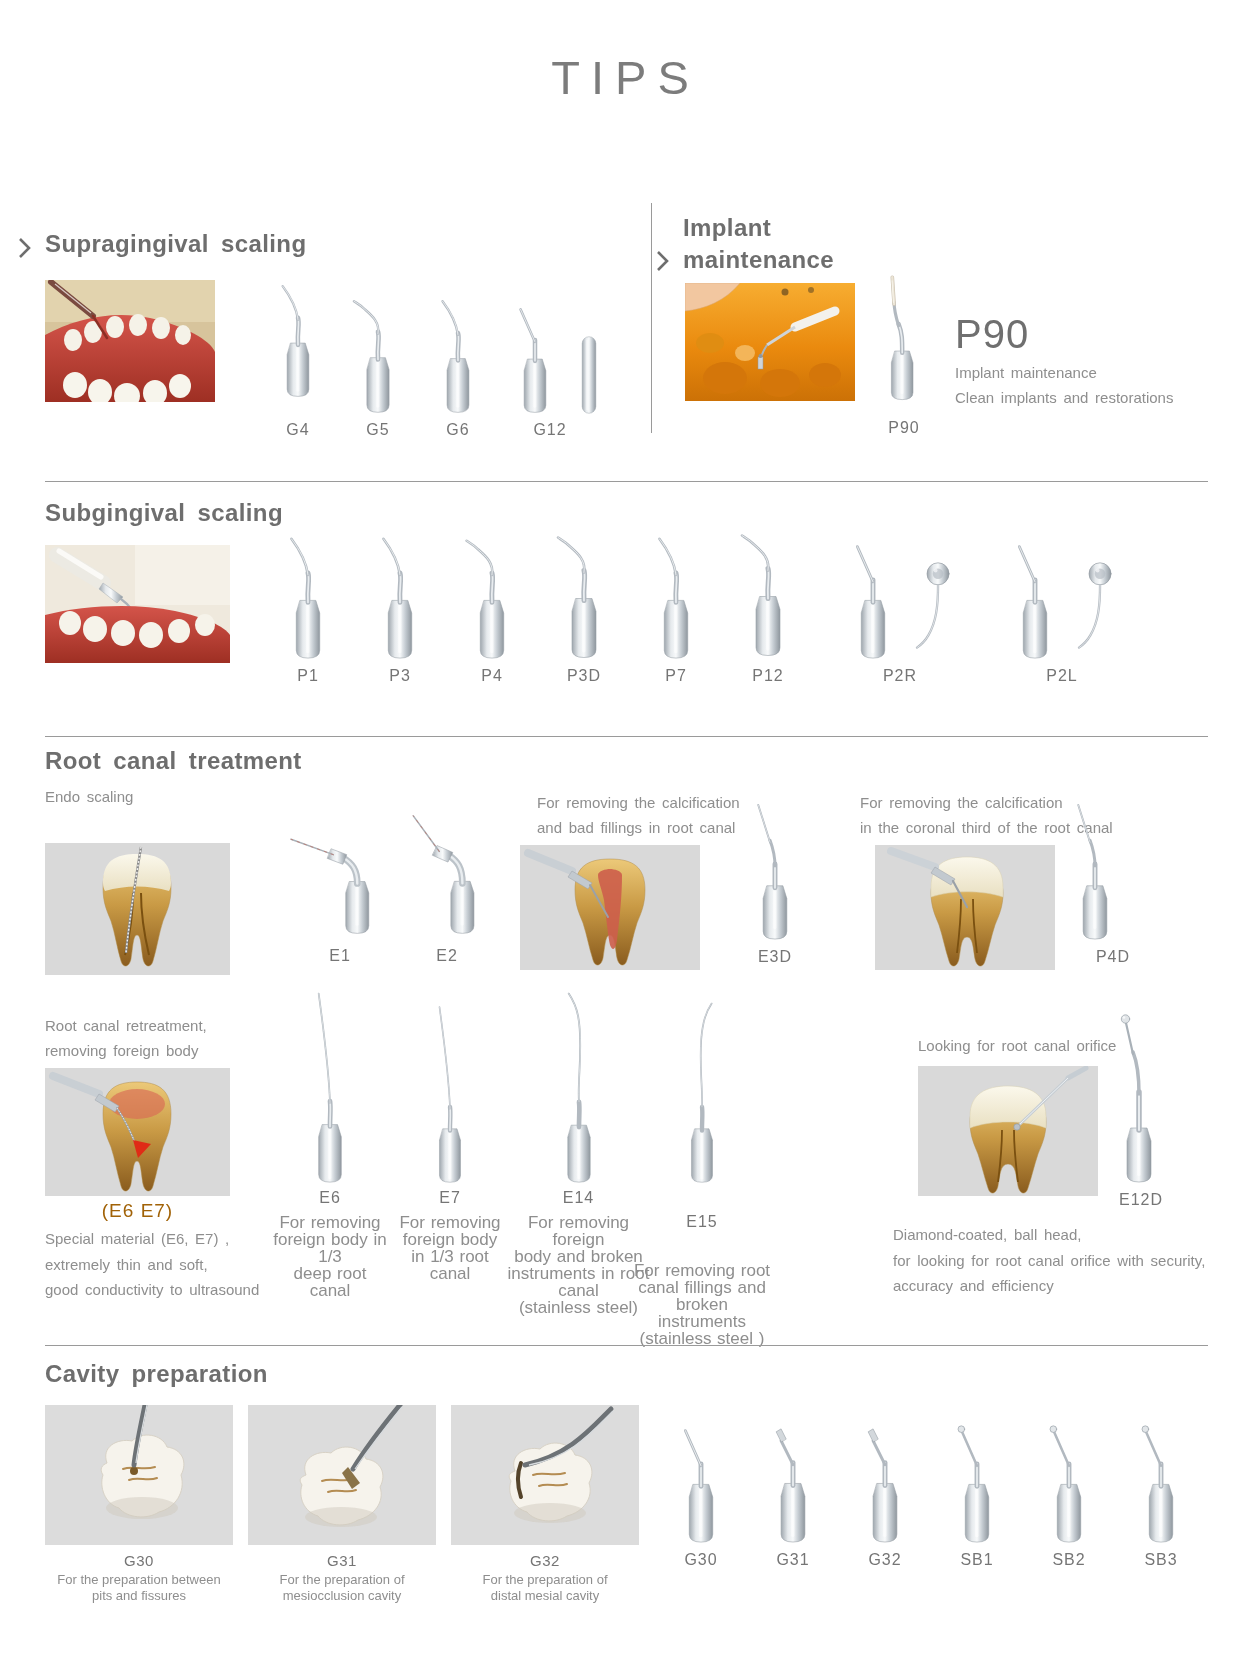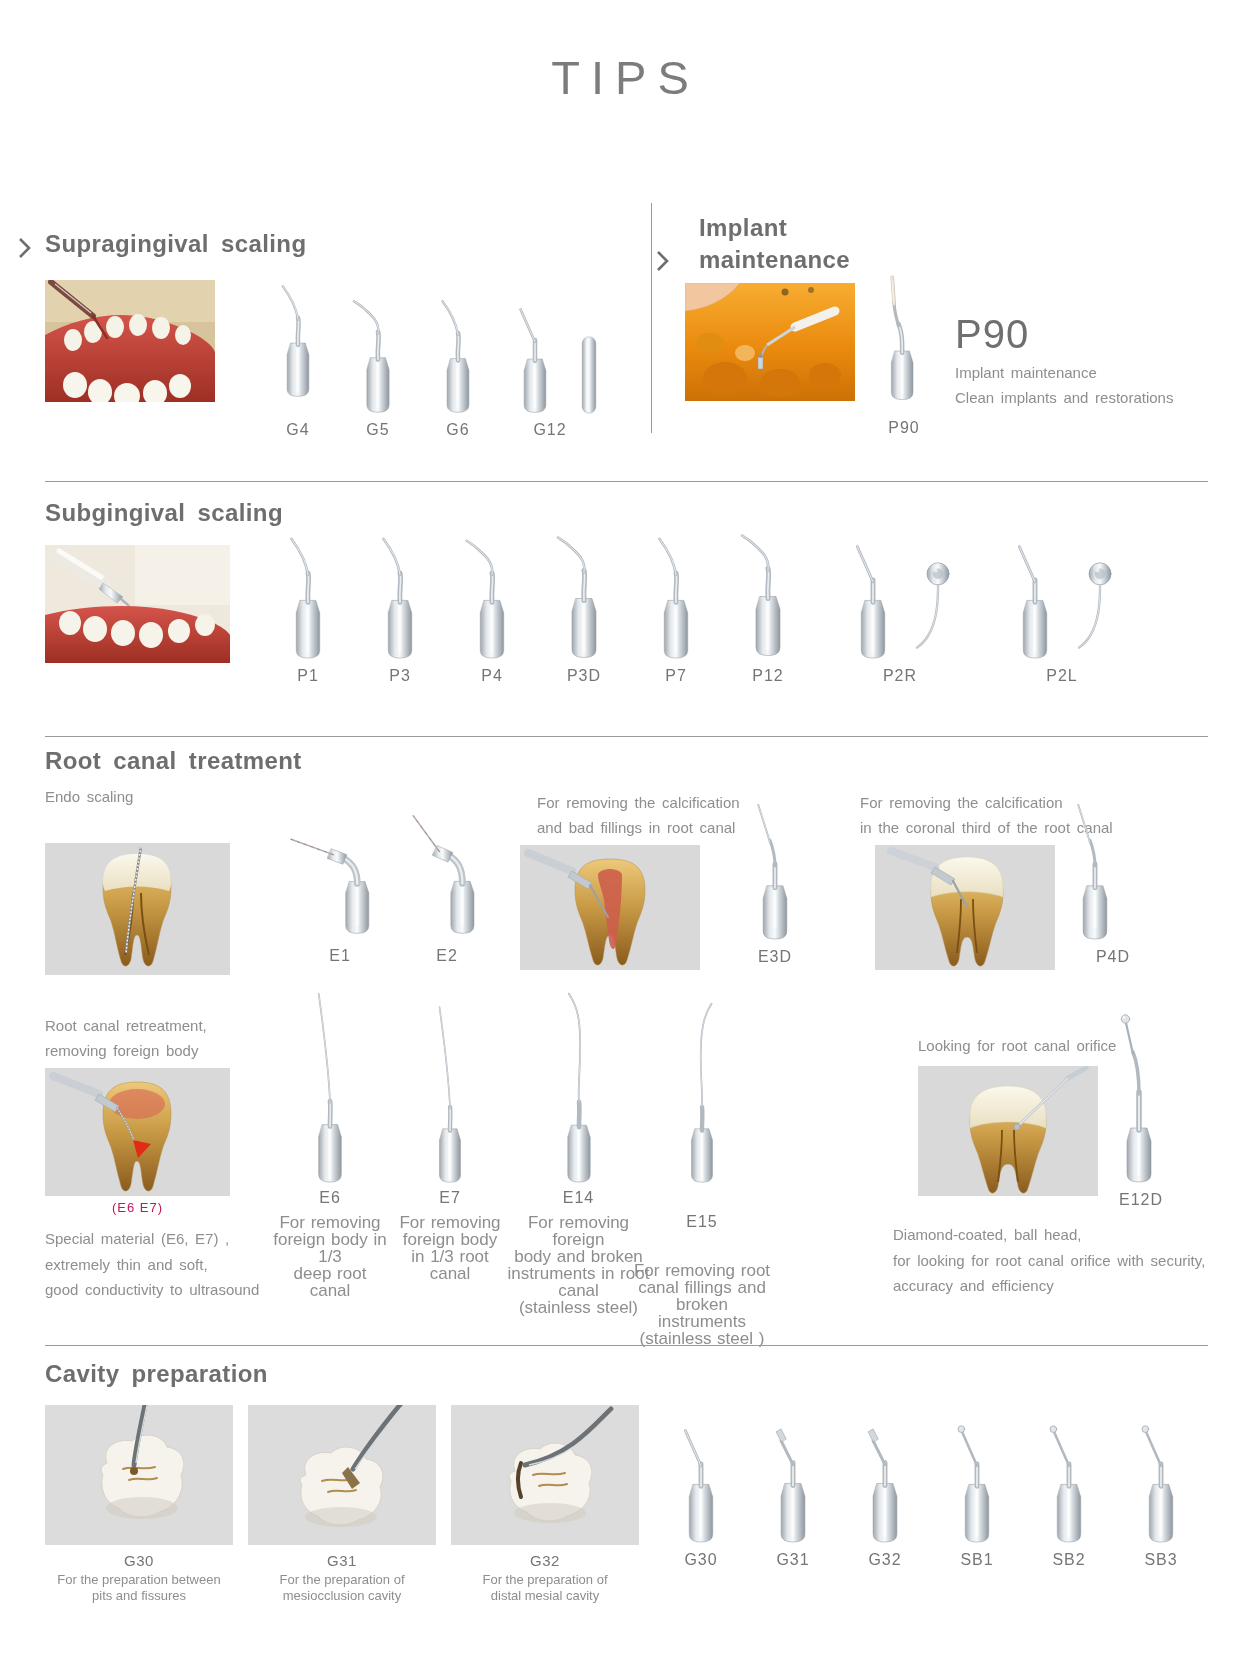--- a/index.html
+++ b/index.html
@@ -19,21 +19,21 @@
   .tip-label{font-size:16px;color:#757575;letter-spacing:1px;margin-top:5px;white-space:nowrap;}
   .tip-desc{font-size:17px;color:#8e8e8e;line-height:17px;margin-top:7px;text-align:center;
             white-space:pre-line;word-spacing:1px;}
   .tips-row{position:absolute;display:flex;flex-direction:row;align-items:flex-end;}
   .tips-row .tip-cell{position:static;}
   .photo{position:absolute;}
   .photo svg{display:block;}
   .photo-caption{position:absolute;text-align:center;}
   .photo-caption .cap-label{font-size:15px;color:#757575;letter-spacing:.5px;}
   .photo-caption .cap-desc{font-size:13px;color:#8e8e8e;line-height:16px;margin-top:3px;white-space:pre-line;}
-  .caption-e6e7{position:absolute;font-size:13px;color:#be185d;text-align:center;letter-spacing:1px;}
+  .caption-e6e7{position:absolute;font-size:19px;color:#a16207;text-align:center;letter-spacing:1px;}
 </style>
 </head>
 <body>
 
 <svg width="0" height="0" style="position:absolute" aria-hidden="true">
   <defs>
     <linearGradient id="met" x1="0" y1="0" x2="1" y2="0">
       <stop offset="0" stop-color="#9fa7ae"></stop>
         <stop offset="0.28" stop-color="#e6eaed"></stop>
       <stop offset="0.5" stop-color="#f8fafb"></stop>
@@ -246,21 +246,21 @@
     </div>
   </div>
 
   <div class="vdivider" style="left:651px;top:203px;height:230px;"></div>
 
   <div class="chev" style="left:656px;top:250px;">
     <svg width="13" height="22" viewBox="0 0 13 22">
         <path d="M2,2 L11,11 L2,20" fill="none" stroke="#6e6e6e" stroke-width="2.6"></path>
       </svg>
   </div>
-  <div class="sec-heading" style="left:683px;top:212px;margin-left:16px;">
+  <div class="sec-heading" style="left:683px;top:212px;">
     <div>Implant</div>
     <div>maintenance</div>
   </div>
 
   <div class="photo" style="left:685px;top:283px;">
     <svg width="170" height="118" viewBox="0 0 170 118">
       <rect width="170" height="118" fill="url(#orng)"></rect>
       <ellipse cx="40" cy="95" rx="22" ry="16" fill="#d4760a"></ellipse>
       <ellipse cx="95" cy="100" rx="20" ry="14" fill="#d4760a"></ellipse>
       <ellipse cx="140" cy="92" rx="16" ry="12" fill="#d4760a"></ellipse>

